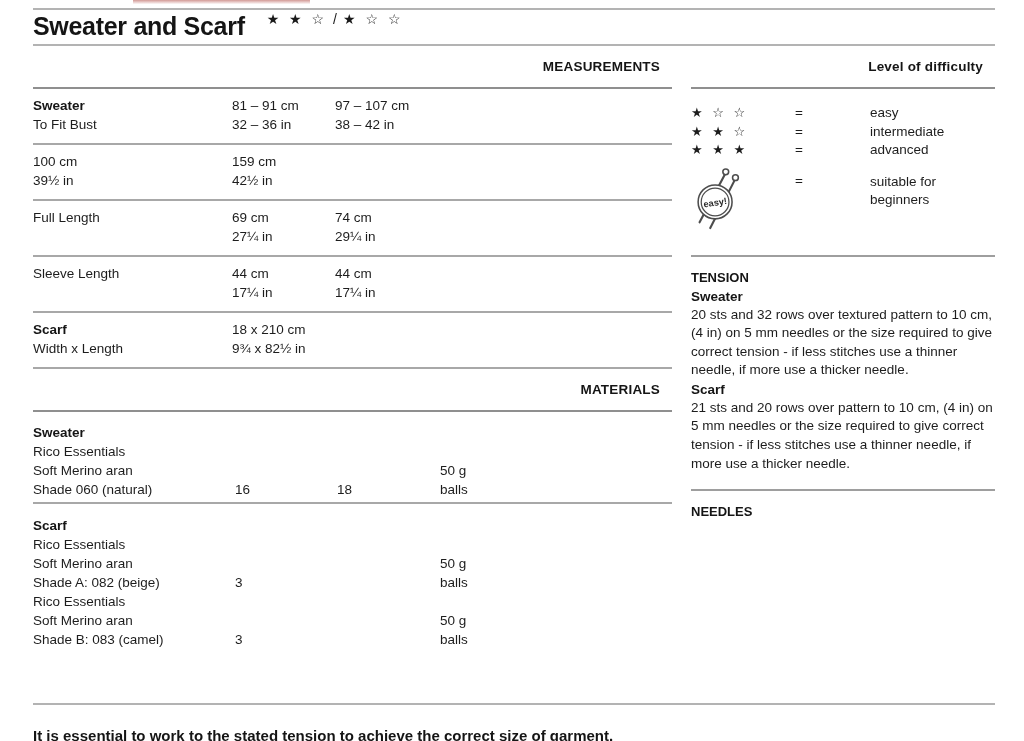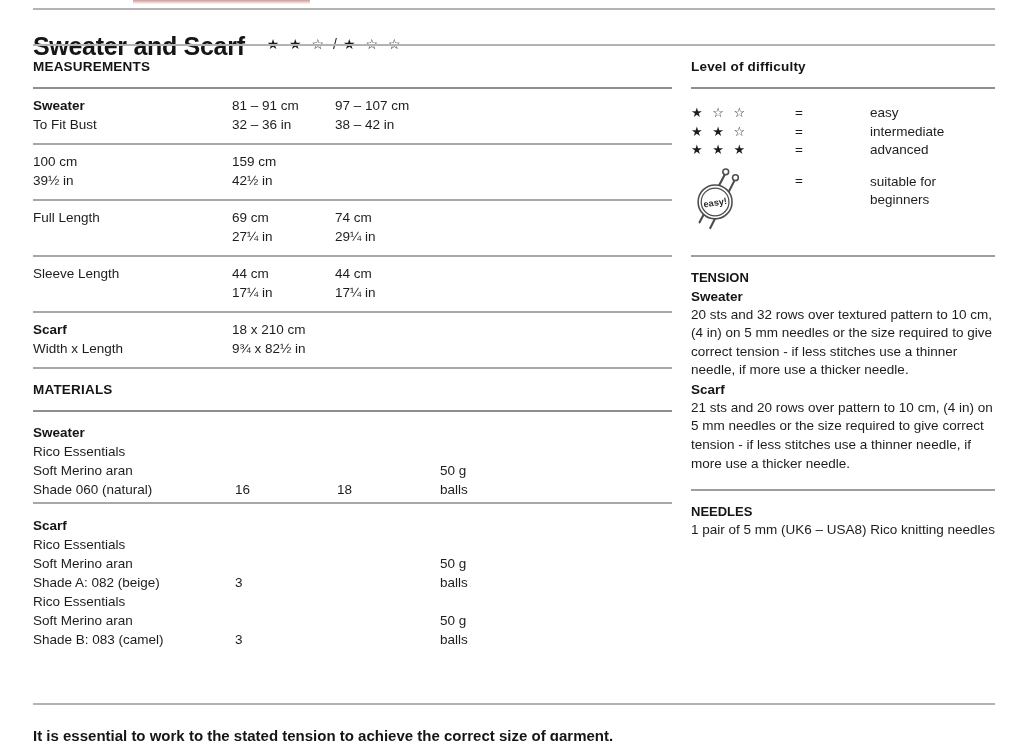--- a/index.html
+++ b/index.html
@@ -8,27 +8,27 @@
     font-family:"Liberation Sans",sans-serif;color:#1d1d1d;font-size:13.5px;
   }
   .hr{height:2px;background:#b3b3b3;}
   .page-rule-top{position:absolute;left:33px;width:962px;top:8px;}
   .title-rule{position:absolute;left:33px;width:962px;top:44px;}
   .footer-rule{position:absolute;left:33px;width:962px;top:703px;}
   .top-artifact{
     position:absolute;left:133px;top:0;width:177px;height:4px;
     background:linear-gradient(180deg,rgba(166,52,45,.5),rgba(166,52,45,.03));
   }
-  .title-row{position:absolute;left:33px;top:11px;display:flex;align-items:center;margin-top:20px;}
+  .title-row{position:absolute;left:33px;top:11px;display:flex;align-items:flex-start;}
   .title-row h1{font-size:25px;font-weight:700;margin:0;line-height:30px;letter-spacing:-.3px;color:#151515;}
   .rating{font-size:14px;letter-spacing:3px;margin-left:22px;padding-bottom:4px;color:#1a1a1a;white-space:nowrap;}
   .slash{font-size:14px;margin:0 6px;padding-bottom:4px;color:#1a1a1a;}
   .left-col{position:absolute;left:33px;top:54px;width:639px;}
   .right-col{position:absolute;left:691px;top:54px;width:304px;}
-  h2.sec{font-size:13.5px;font-weight:700;margin:5px 0 13px;letter-spacing:.2px;color:#151515;}
+  h2.sec{font-size:13.5px;font-weight:700;margin:5px 12px 13px;letter-spacing:.2px;color:#151515;text-align:right;}
   .sec-rule{height:2px;background:#8f8f8f;}
   .b{font-weight:700;color:#151515;}
   .m-row{display:grid;grid-template-columns:199px 103px auto;padding:8px 0 9px;border-bottom:2px solid #a8a8a8;line-height:18.5px;}
   .mat-block{padding:11px 0 5px;line-height:19px;}
   .mat-block.bordered{border-bottom:2px solid #a8a8a8;padding-bottom:3px;}
   .mat-block.second{padding-top:12px;}
   .mat-line{display:grid;grid-template-columns:202px 102px 103px auto;}
   h2.sec.materials{margin-top:13px;}
   .legend{margin-top:15px;}
   .lvl-row{display:grid;grid-template-columns:104px 75px auto;line-height:18.5px;}
@@ -229,19 +229,18 @@
 
     <div class="right-rule"></div>
     <h3 class="subsec">TENSION</h3>
     <div class="subhead">Sweater</div>
     <p class="body">20 sts and 32 rows over textured pattern to 10 cm, (4 in) on 5 mm needles or the size required to give correct tension - if less stitches use a thinner needle, if more use a thicker needle.</p>
     <div class="subhead">Scarf</div>
     <p class="body">21 sts and 20 rows over pattern to 10 cm, (4 in) on 5 mm needles or the size required to give correct tension - if less stitches use a thinner needle, if more use a thicker needle.</p>
 
     <div class="right-rule" style="margin-top:16px"></div>
     <h3 class="subsec">NEEDLES</h3>
-    <div class="nowrap">1 pair of 5 mm (UK6 – USA8) Rico knitting needles</div>
   </section>
 
   <div class="hr footer-rule"></div>
   <p class="footer-note">It is essential to work to the stated tension to achieve the correct size of garment.</p>
 
 </div>
 
 </body></html>

